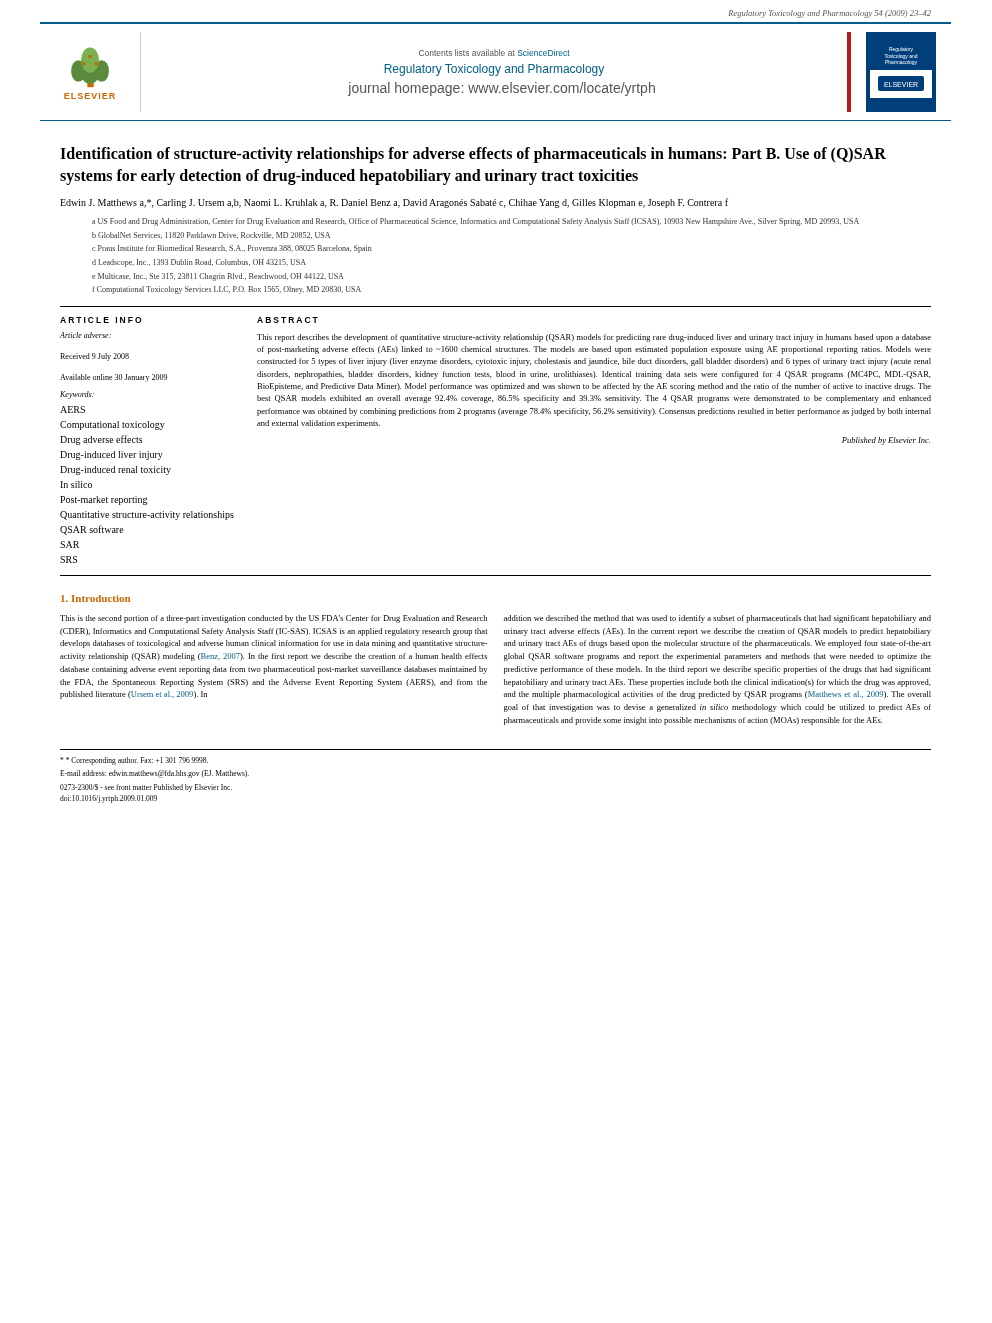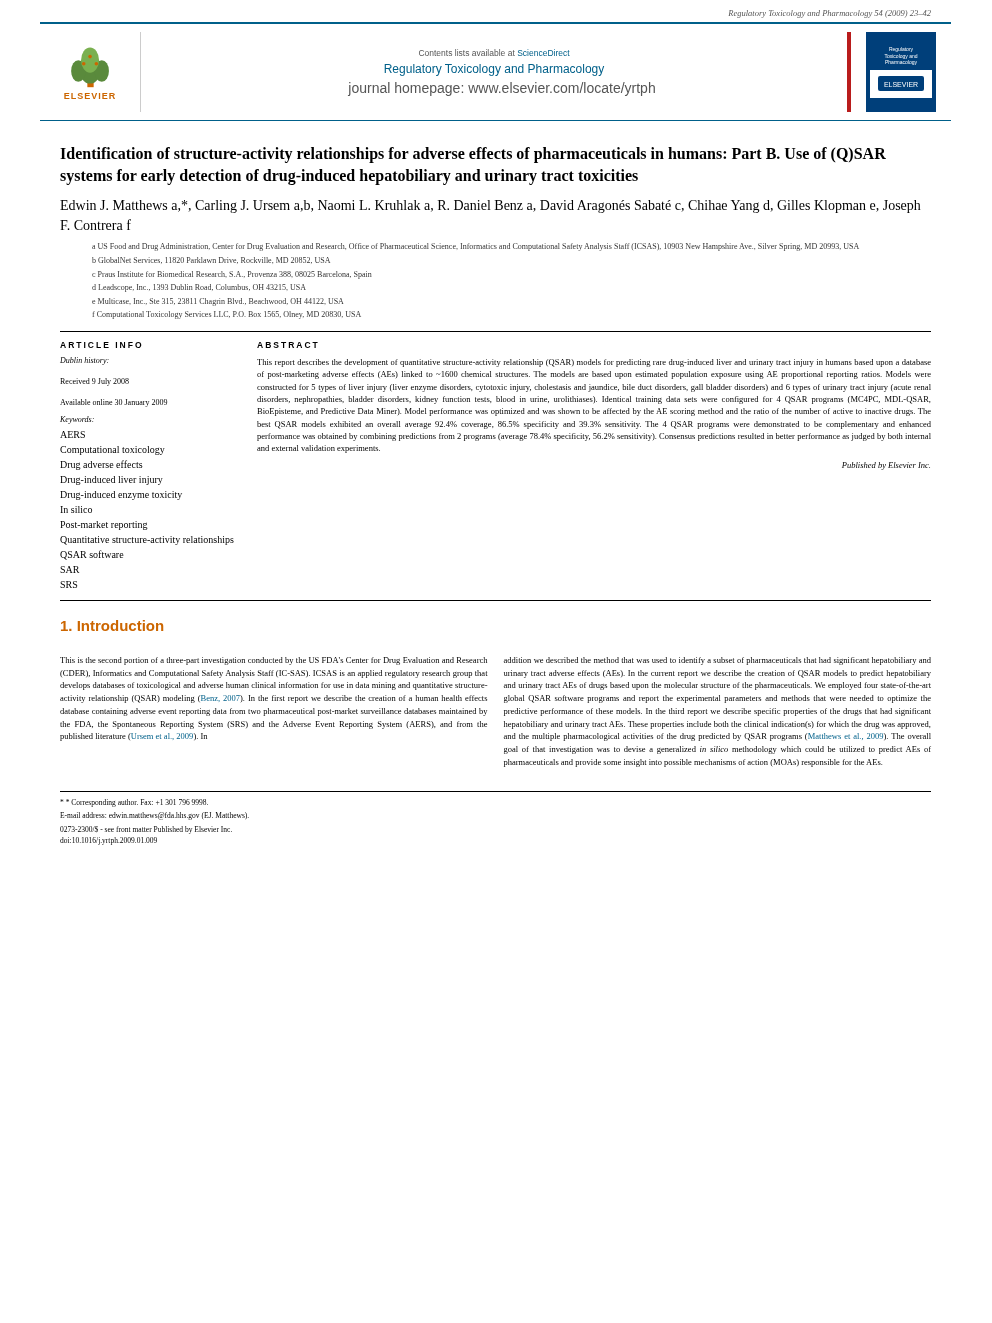--- a/index.html
+++ b/index.html
@@ -149,21 +149,21 @@
     .article-title {
       font-size: 16px;
       font-weight: bold;
       color: #000;
       line-height: 1.35;
       margin-bottom: 10px;
       margin-top: 10px;
     }
 
     .authors-line {
-      font-size: 14px;
+      font-size: 10px;
       color: #000;
       margin-bottom: 6px;
       line-height: 1.4;
     }
 
     .affiliations {
       font-size: 8px;
       color: #333;
       line-height: 1.45;
       margin-bottom: 10px;
@@ -254,25 +254,25 @@
       margin-top: 6px;
       font-style: italic;
     }
 
     
     .intro-section {
       margin-top: 16px;
     }
 
     .section-number-title {
-      font-size: 15px;
+      font-size: 11px;
       font-weight: bold;
       color: #cc6600;
-      margin-bottom: 20px;
-      font-family: Liberation Sans, sans-serif;
+      margin-bottom: 8px;
+      font-family: Liberation Serif, serif;
     }
 
     .two-col-body {
       display: flex;
       gap: 16px;
     }
 
     .body-col {
       flex: 1;
     }
@@ -384,32 +384,32 @@
     </div>
 
     <hr class="section-divider">
 
     <div class="two-col-section">
 
       <div class="article-info-col">
         <div class="col-heading">ARTICLE INFO</div>
 
         <div class="article-history">
-          <div class="info-label">Dublin history:</div>
+          <div class="info-label">Article adverse:</div>
           <div class="info-value">Received 9 July 2008</div>
           <div class="info-value">Available online 30 January 2009</div>
         </div>
 
         <div class="keywords-section">
           <div class="keywords-label">Keywords:</div>
           <div class="keyword-item">AERS</div>
           <div class="keyword-item">Computational toxicology</div>
           <div class="keyword-item">Drug adverse effects</div>
           <div class="keyword-item">Drug-induced liver injury</div>
-          <div class="keyword-item">Drug-induced enzyme toxicity</div>
+          <div class="keyword-item">Drug-induced renal toxicity</div>
           <div class="keyword-item">In silico</div>
           <div class="keyword-item">Post-market reporting</div>
           <div class="keyword-item">Quantitative structure-activity relationships</div>
           <div class="keyword-item">QSAR software</div>
           <div class="keyword-item">SAR</div>
           <div class="keyword-item">SRS</div>
         </div>
       </div>
 
       <div class="abstract-col">

